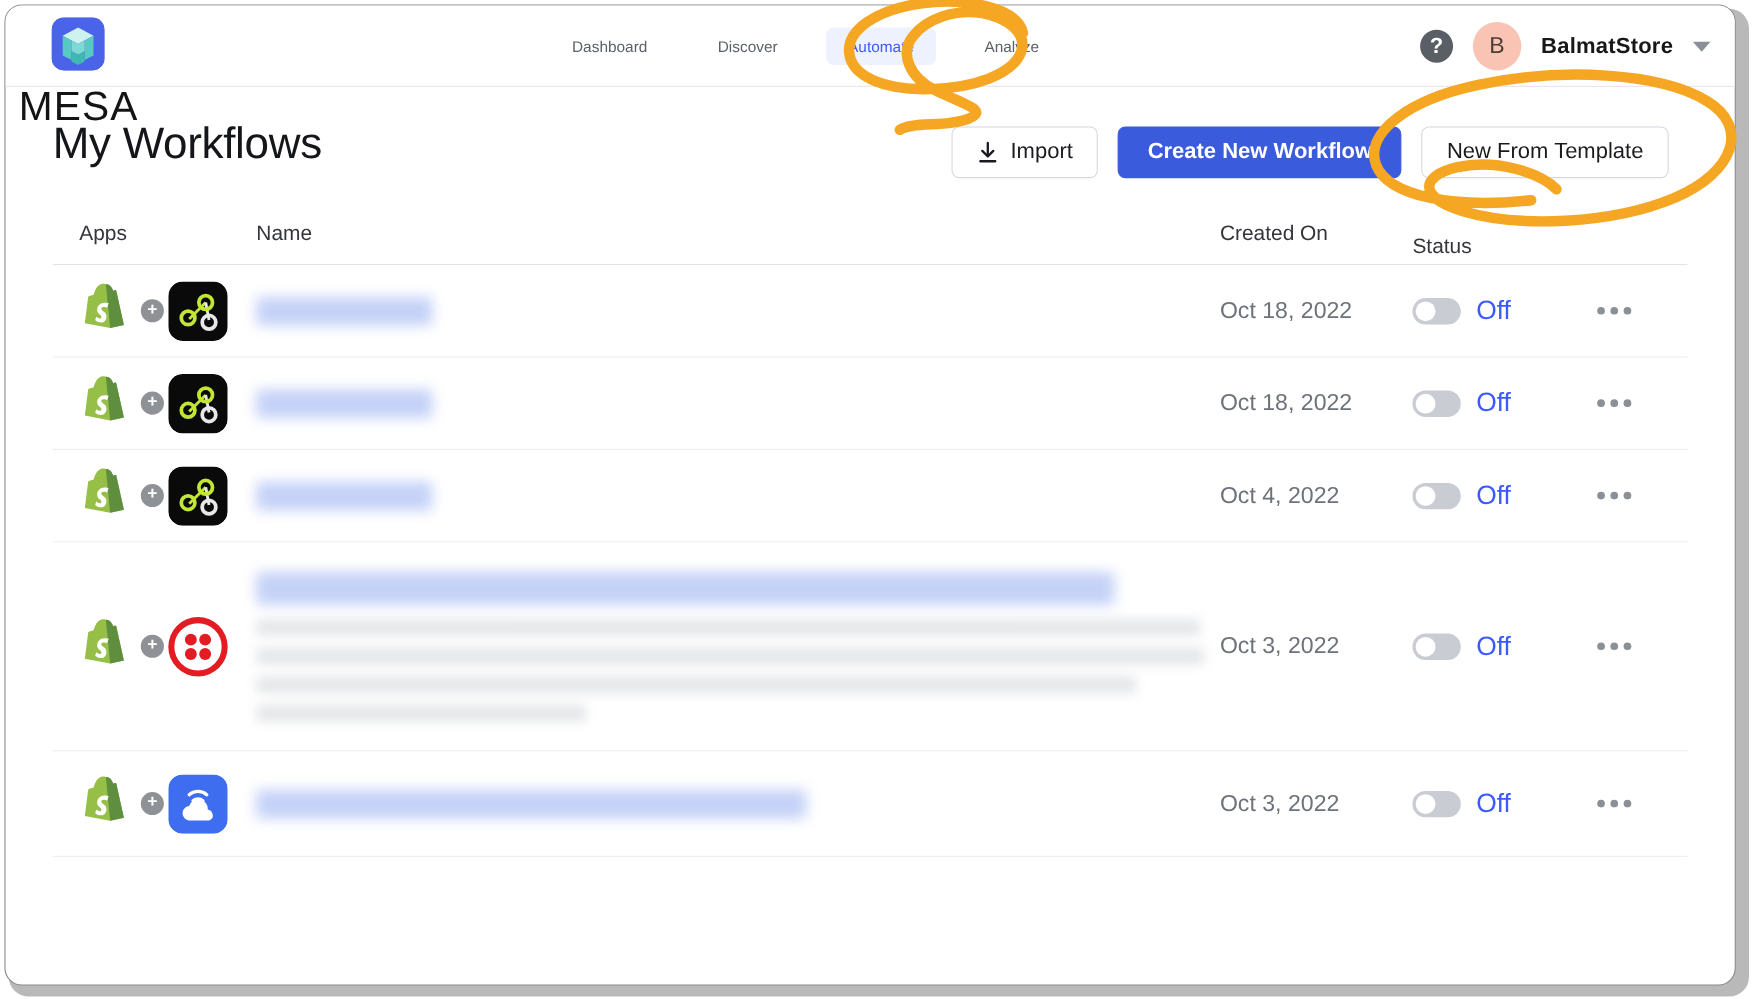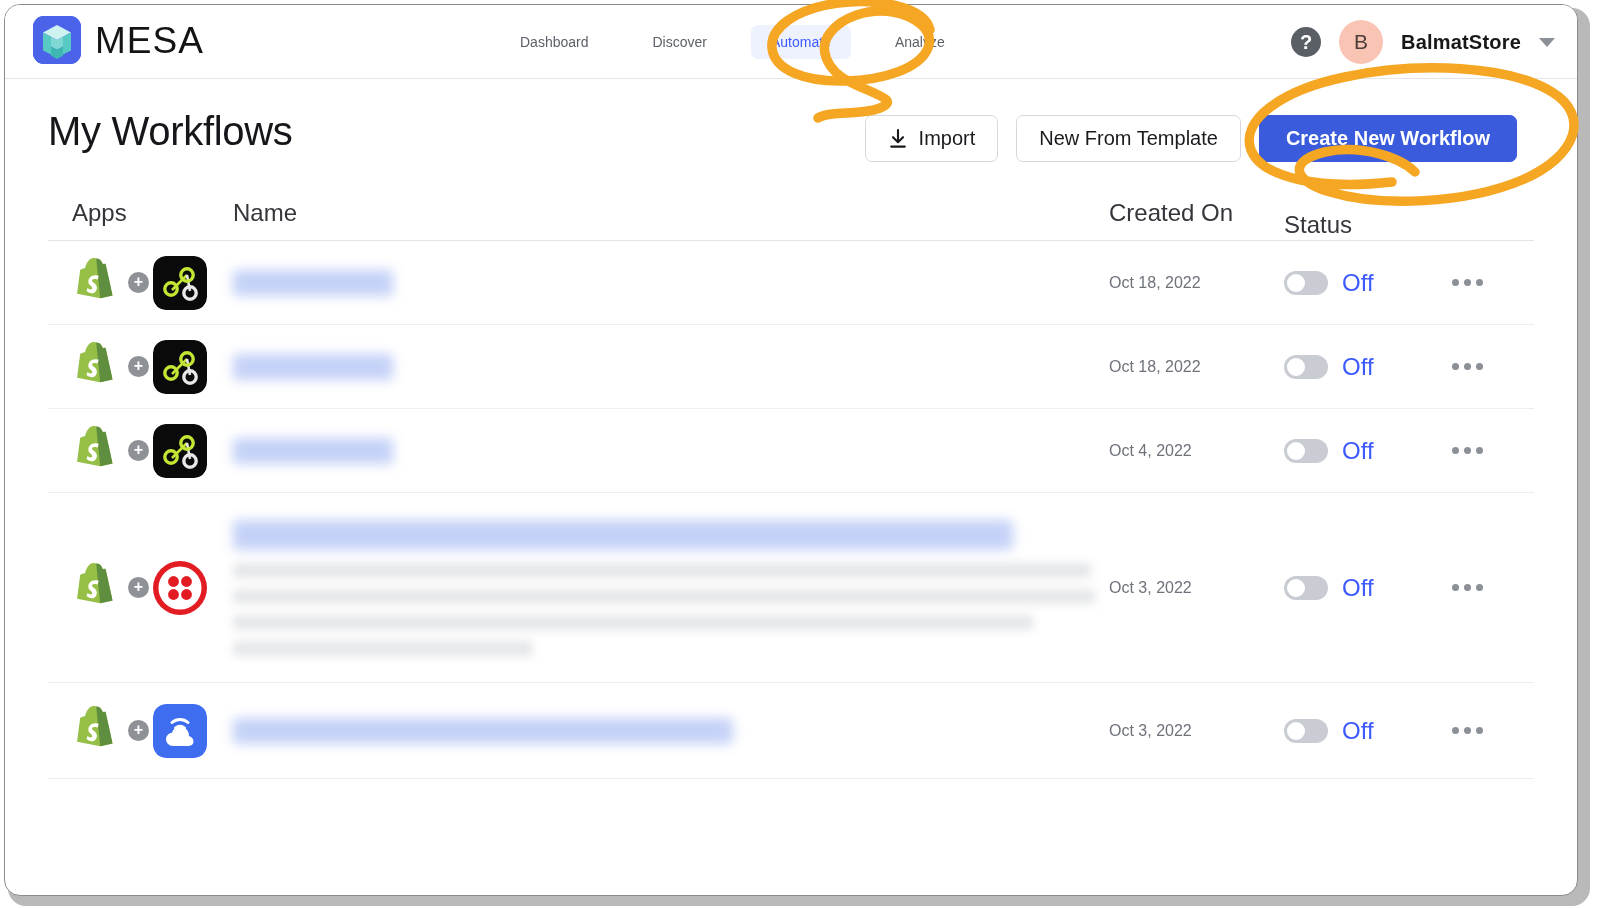--- a/index.html
+++ b/index.html
@@ -33,22 +33,22 @@
   .topnav {
     position: relative;
     height: 74px;
     border-bottom: 1px solid #e6e6e8;
     background: #fff;
     display: flex;
     align-items: center;
   }
   .brand {
     position: absolute;
-    left: 28px; top: 11px;
-    display: flex; align-items: center; gap: 14px;
+    left: 12px; top: 11px;
+    display: flex; align-items: center; gap: 14px; flex-direction: column;
   }
   .brand-mark {
     width: 48px; height: 48px;
     border-radius: 11px;
     background: linear-gradient(150deg, #5b74ee 0%, #3f5ae0 100%);
     position: relative;
     flex: none;
   }
   .brand-name {
     font-size: 37px;
@@ -156,21 +156,21 @@
   
   .table-wrap {
     position: relative;
     margin: 0 43px;
   }
   .thead {
     display: flex;
     align-items: center;
     height: 56px;
     border-bottom: 1px solid #e3e4e7;
-    font-size: 24px;
+    font-size: 19px;
     color: #34363b;
   }
   .col-apps   { width: 185px; padding-left: 24px; }
   .col-name   { flex: 1; }
   .col-date   { width: 175px; }
   .col-status { width: 160px; margin-top: 24px; }
   .col-menu   { width: 90px; }
 
   .trow {
     display: flex;
@@ -211,21 +211,21 @@
     margin-top: 13px;
     display: flex; flex-direction: column; gap: 11px;
   }
   .blur-body .blur-line {
     height: 15px;
     background: #cfd2d6;
     opacity: .55;
     filter: blur(5px);
   }
 
-  .date-cell { width: 175px; font-size: 16px; color: #6e727a; }
+  .date-cell { width: 175px; font-size: 21px; color: #6e727a; }
   .status-cell { width: 160px; display: flex; align-items: center; gap: 14px; }
   .toggle {
     width: 44px; height: 24px;
     border-radius: 12px;
     background: #c9ccd2;
     position: relative;
     cursor: pointer;
     flex: none;
   }
   .toggle .knob {
@@ -300,26 +300,26 @@
         <span style="display:flex">
           <svg class="import-ico" viewBox="0 0 20 22">
             <path d="M10 2 L10 13" stroke="#1a1b1e" stroke-width="2.1" fill="none" stroke-linecap="round"></path>
             <path d="M5 9.2 L10 14.2 L15 9.2" stroke="#1a1b1e" stroke-width="2.1" fill="none" stroke-linecap="round" stroke-linejoin="round"></path>
             <path d="M3.2 18.6 L16.8 18.6" stroke="#1a1b1e" stroke-width="2.1" fill="none" stroke-linecap="round"></path>
           </svg>
         </span>
         <span>Import</span>
       </button>
 
+      <button class="btn btn-primary">
+        <span>Create New Workflow</span>
+      </button>
+
       <button class="btn">
         <span>New From Template</span>
-      </button>
-
-      <button class="btn btn-primary">
-        <span>Create New Workflow</span>
       </button>
 
     </div>
   </div>
 
   <div class="table-wrap">
 
     <div class="thead">
       <div class="col-apps">Apps</div>
       <div class="col-name">Name</div>

